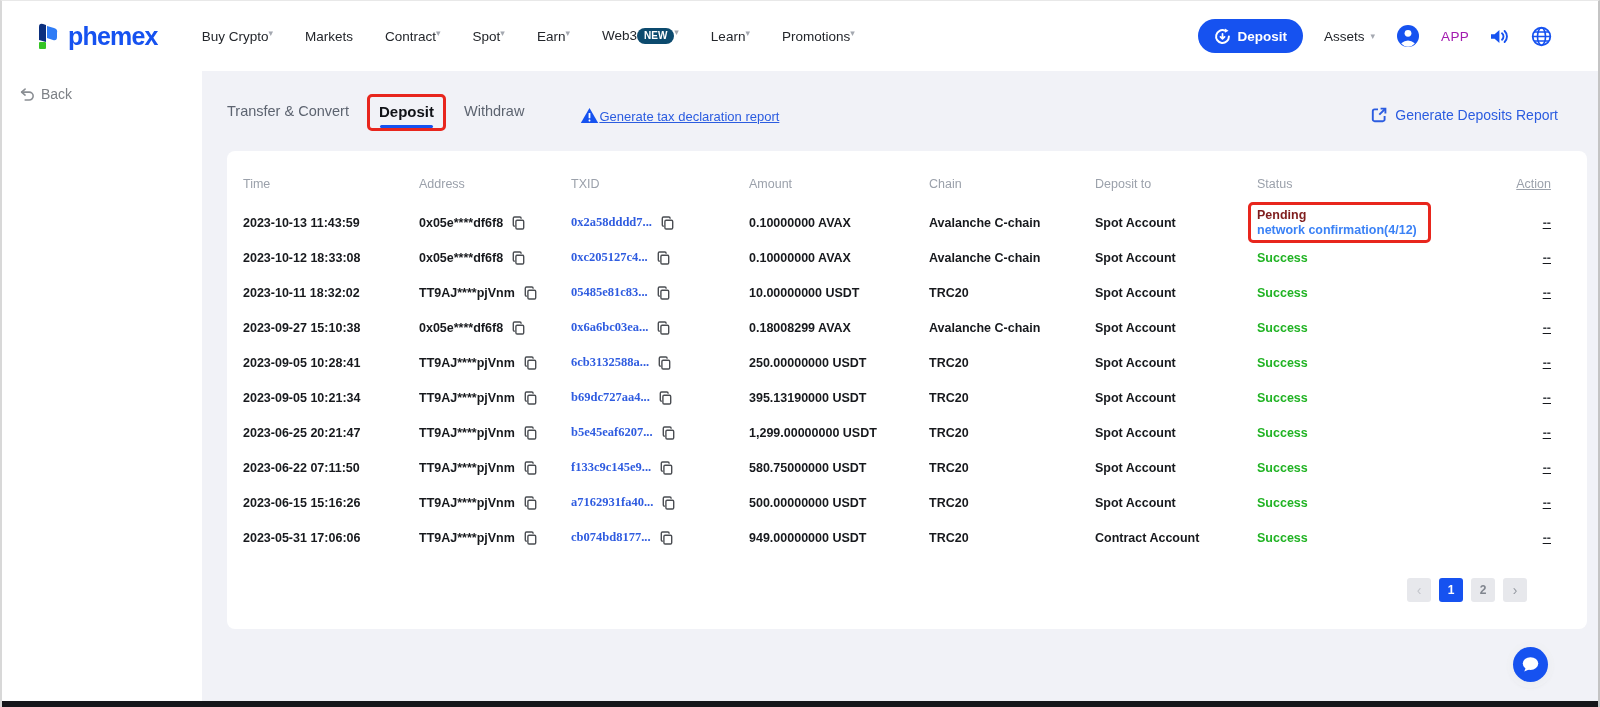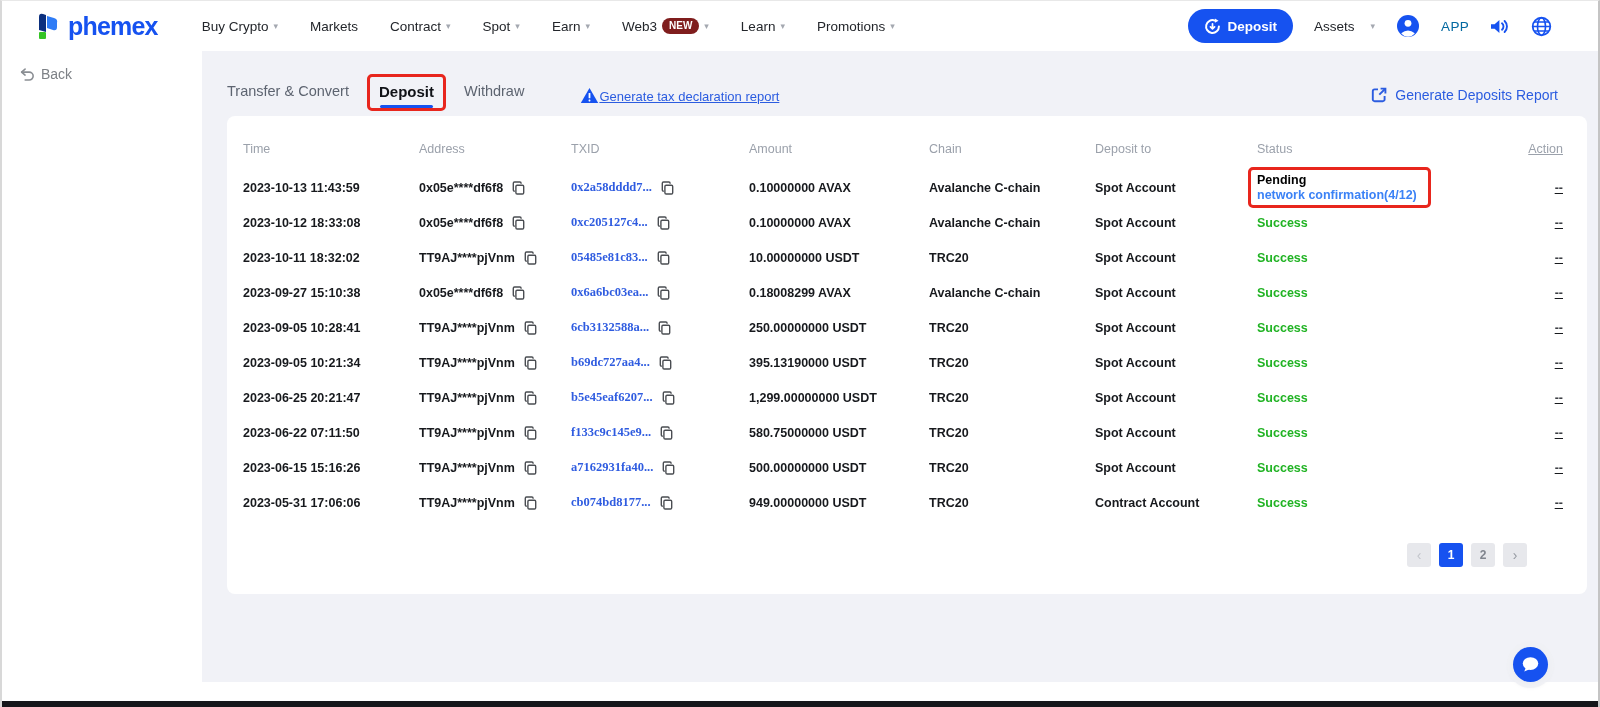--- a/index.html
+++ b/index.html
@@ -5,32 +5,32 @@
   * { margin:0; padding:0; box-sizing:border-box; }
   html,body { background:#cfd2d8; }
   body { font-family:"Liberation Sans", sans-serif; }
   .screen{
     position:relative; width:1600px; height:707px; background:#fff; overflow:hidden;
     border-left:2px solid #d8d8d8; border-right:2px solid #c4c4c4; border-top:1px solid #e8e8e8;
   }
   .window-bottom-edge{ position:absolute; left:0; bottom:0; width:100%; height:6px; background:#15161a; z-index:50; }
 
   
-  .topnav{ height:50px; background:#fff; display:flex; align-items:center; padding:0 46px 0 33px; }
+  .topnav{ height:70px; background:#fff; display:flex; align-items:center; padding:0 46px 0 33px; }
   .logo{ display:flex; align-items:center; gap:7px; cursor:pointer; }
   .logo-word{ color:#1652f0; font-size:25px; font-weight:700; letter-spacing:-0.8px; }
   .nav-items{ display:flex; align-items:center; margin-left:28px; }
-  .nav-item{ display:flex; align-items:center; gap:5px; padding:0 16px; font-size:13.5px; color:#23262b; cursor:pointer; white-space:nowrap; }
+  .nav-item{ display:flex; align-items:flex-start; padding:0 16px; font-size:13.5px; color:#23262b; cursor:pointer; white-space:nowrap; }
   .caret{ color:#a4a8b0; font-size:9px; line-height:1; }
-  .new-badge{ background:#7f1d1d; color:#fff; font-size:10px; font-weight:700; border-radius:9px; padding:2px 7px 3px; }
+  .new-badge{ background:#0c4a6e; color:#fff; font-size:10px; font-weight:700; border-radius:9px; padding:2px 7px 3px; }
   .nav-right{ margin-left:auto; display:flex; align-items:center; gap:21px; }
   .deposit-btn{ display:flex; align-items:center; gap:7px; background:#1652f0; color:#fff; border:none;
     font-family:inherit; font-size:13.5px; font-weight:700; height:34px; padding:0 16px; border-radius:17px; cursor:pointer; }
-  .assets{ display:flex; align-items:center; gap:16px; font-size:13.5px; color:#23262b; cursor:pointer; }
-  .app-link{ font-size:13.5px; color:#0369a1; cursor:pointer; letter-spacing:.3px; }
+  .assets{ display:flex; align-items:center; gap:6px; font-size:13.5px; color:#23262b; cursor:pointer; }
+  .app-link{ font-size:13.5px; color:#a21caf; cursor:pointer; letter-spacing:.3px; }
   .icon-btn{ display:flex; align-items:center; cursor:pointer; }
 
   
   .page-body{ display:flex; height:631px; }
   .left-rail{ width:200px; background:#fff; padding:15px 0 0 18px; }
   .back-btn{ display:inline-flex; align-items:center; gap:6px; color:#7d8186; font-size:14px; cursor:pointer; }
   .content{ flex:1; background:#f1f2f7; padding:26px 0 0 25px; position:relative; }
 
   
   .tabs-row{ display:flex; align-items:center; height:36px; padding-right:40px; }
@@ -38,31 +38,31 @@
   .tab.active{ color:#101217; font-weight:700; font-size:15px; }
   .tab.active .tab-underline{ position:absolute; left:1px; right:1px; bottom:0; height:3px; background:#1652f0; border-radius:2px; }
   .annotation-box{ position:absolute; border:3px solid #e8261d; border-radius:5px; pointer-events:none; z-index:20; }
   .tab .annotation-box{ left:-12px; right:-12px; top:-9px; bottom:-3px; }
   .tax-link{ display:flex; align-items:flex-end; gap:0; margin-left:26px; cursor:pointer; }
   .tax-link span{ color:#2b5ce0; font-size:13px; text-decoration:underline; }
   .report-link{ margin-left:auto; display:flex; align-items:flex-end; gap:8px; cursor:pointer; }
   .report-link span{ color:#2b5ce0; font-size:14px; }
 
   
-  .card{ margin-top:3px; width:1360px; height:478px; background:#fff; border-radius:8px; padding:12px 22px 0 16px; position:relative; }
+  .card{ margin-top:18px; width:1360px; height:478px; background:#fff; border-radius:8px; padding:12px 34px 0 16px; position:relative; }
   table{ border-collapse:collapse; width:100%; table-layout:fixed; }
   th{ font-weight:400; color:#9ba1ab; font-size:12.5px; text-align:left; height:42px; vertical-align:middle; padding-right:8px; }
   td{ height:35px; vertical-align:middle; font-size:12.5px; font-weight:700; color:#17191d; padding-right:8px; white-space:nowrap; }
   th:last-child, td:last-child{ text-align:right; padding-right:2px;text-decoration:underline; }
   .with-copy{ display:flex; align-items:center; gap:9px; }
   .copy-icon{ color:#4a4d52; cursor:pointer; display:inline-flex; }
   .txid-link{ color:#2f5ce0; cursor:pointer;font-family:Liberation Serif, serif; }
   .status-success{ color:#21b324; }
   .status-pending-wrap{ position:relative; display:inline-block; line-height:15px; }
-  .status-pending{ color:#000000; }
+  .status-pending{ color:#7f1d1d; }
   .status-detail{ color:#3b82f6; }
   .status-pending-wrap .annotation-box{ left:-9px; right:-14px; top:-6px; bottom:-5px; }
   .action-dash{ color:#3c3f44; }
 
   
   .pagination{ position:absolute; right:60px; bottom:27px; display:flex; gap:8px; }
   .page-btn{ min-width:24px; height:24px; border:none; border-radius:3px; background:#e7e8ec; color:#80858e;
     font-family:inherit; font-size:12px; font-weight:700; display:flex; align-items:center; justify-content:center; cursor:pointer; }
   .page-btn.nav-chevron{ font-size:14px; font-weight:400; color:#9599a1; }
   .page-btn.disabled{ color:#c2c5cb; }

